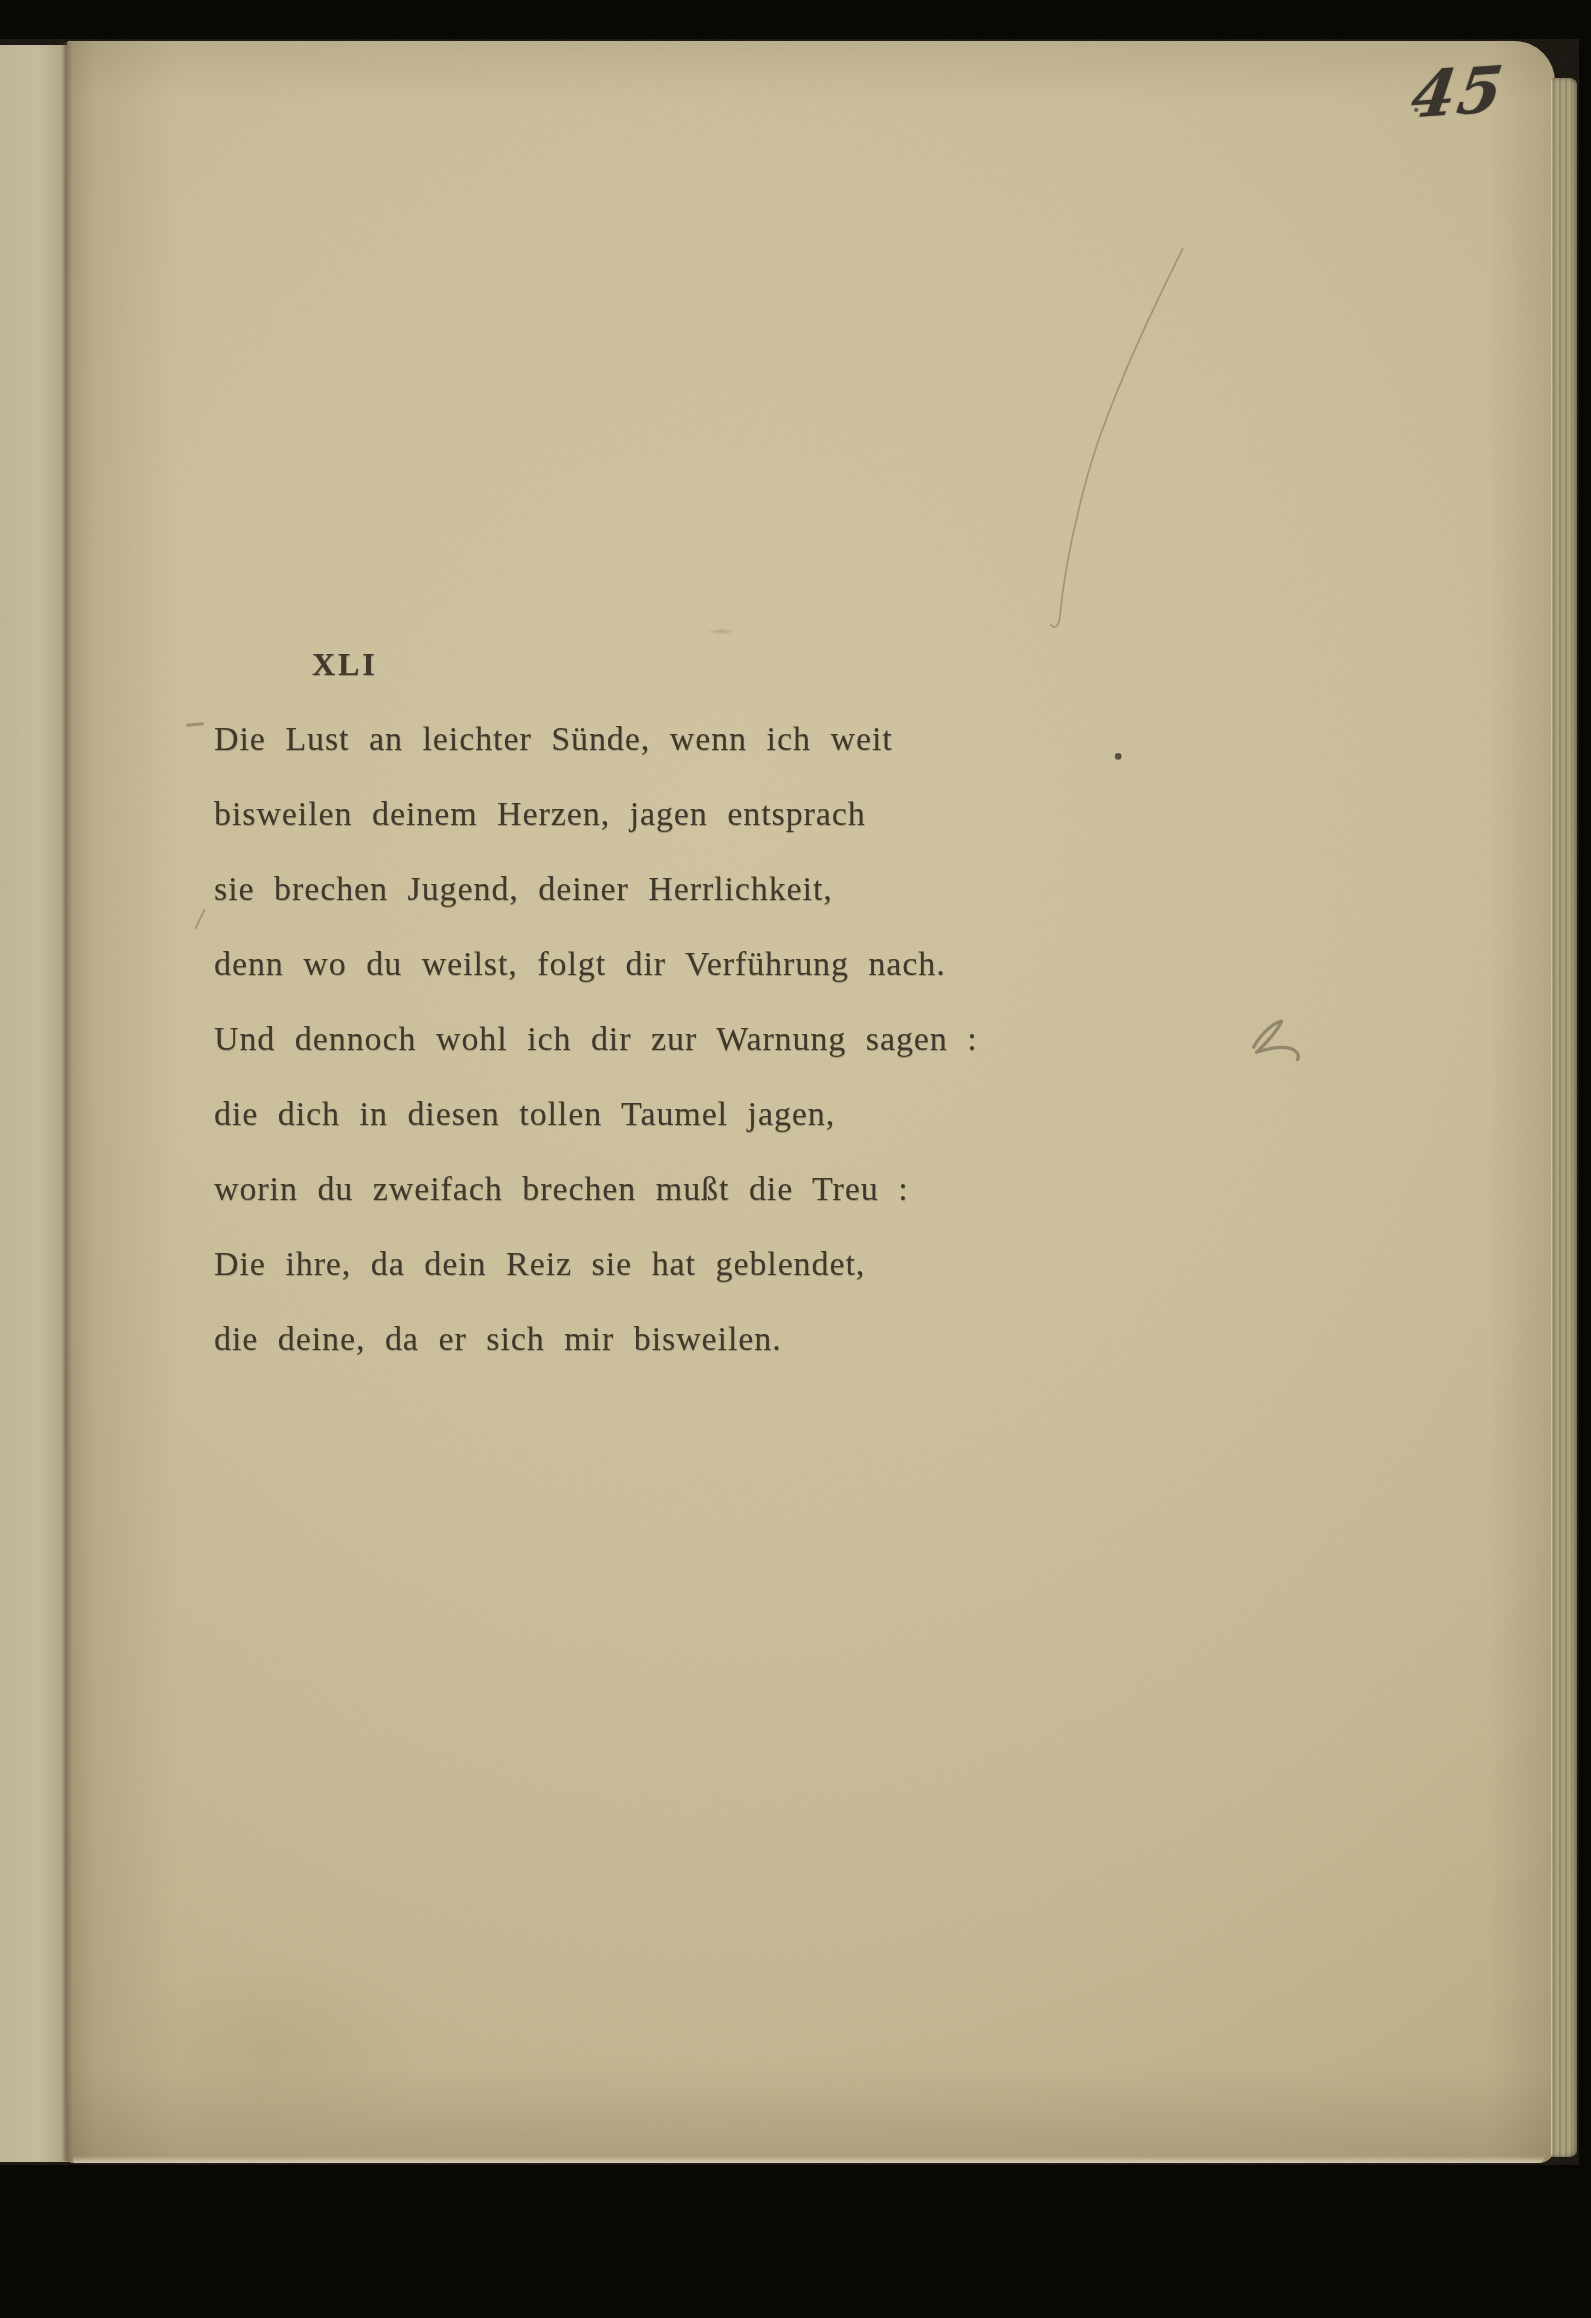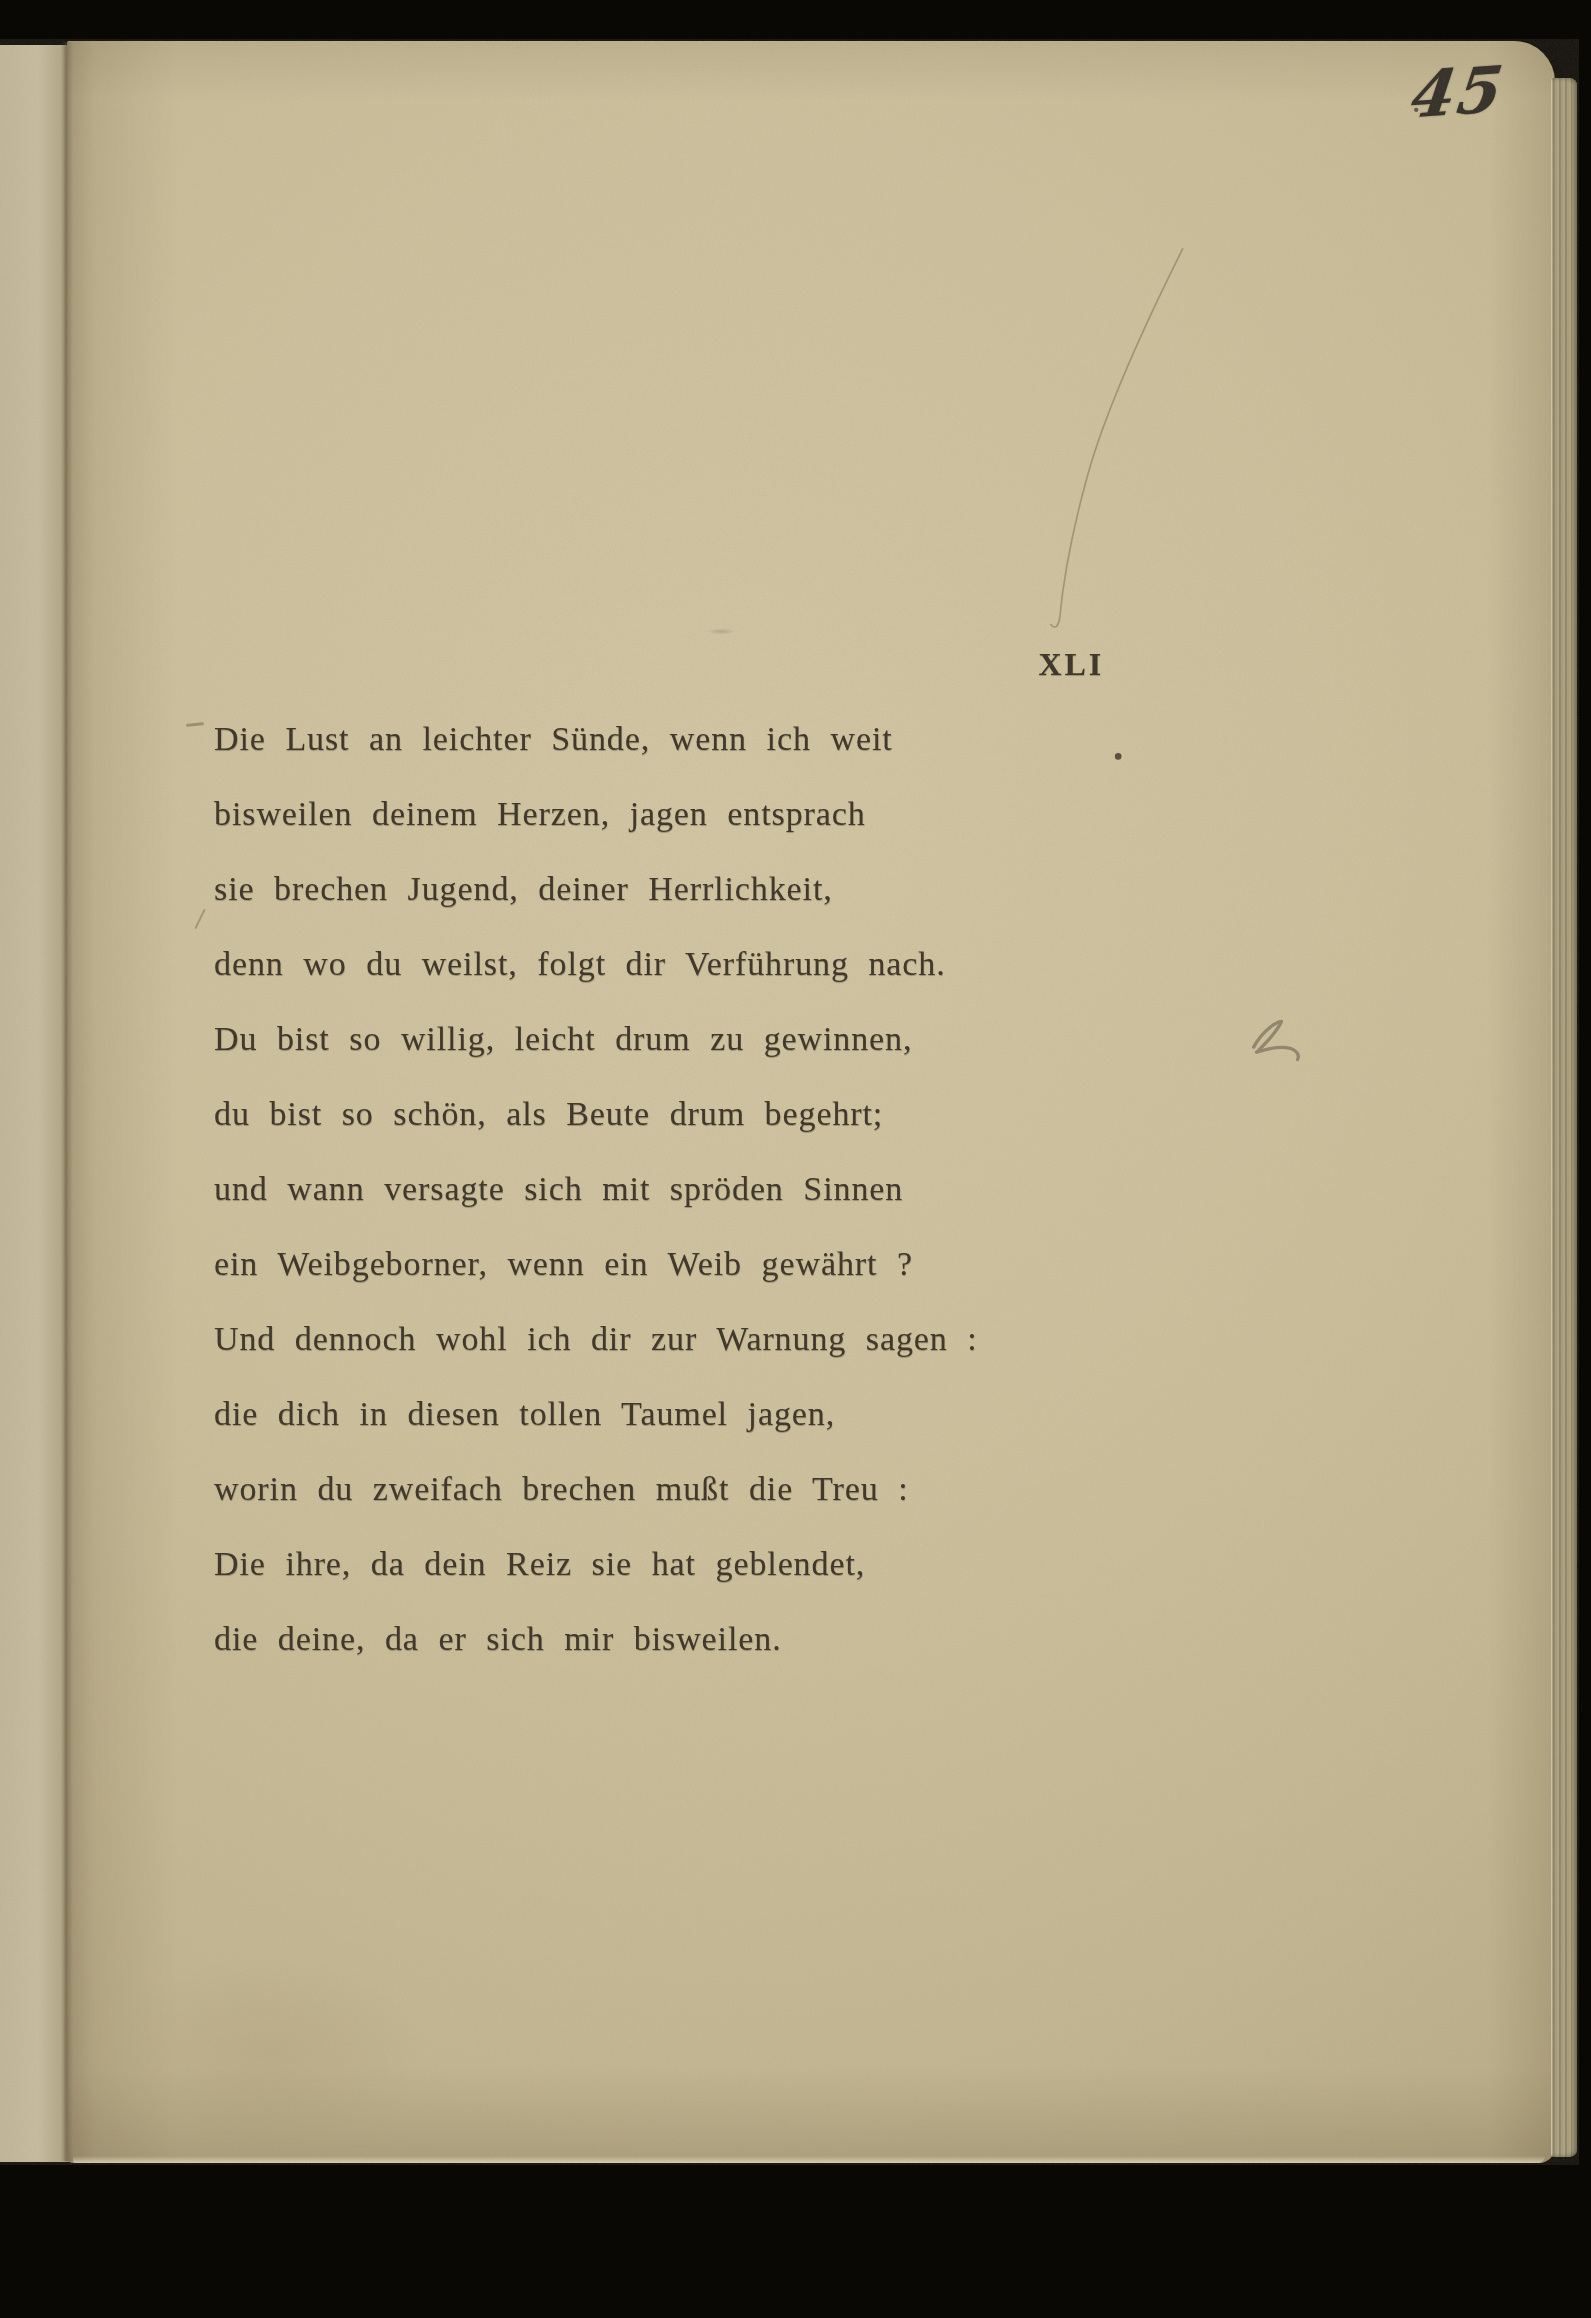--- a/index.html
+++ b/index.html
@@ -63,21 +63,21 @@
   .poem{
     position:absolute;left:214px;top:643px;width:890px;
     font-size:34px;line-height:42px;
     color:#332c21;
     letter-spacing:0.9px;word-spacing:10.2px;
     white-space:nowrap;
     text-shadow:0.4px 0.5px 0.7px rgba(52,42,26,0.35);
   }
   .poem-title{
     font-weight:bold;font-size:32px;letter-spacing:2.9px;
-    text-align:right;padding-left:98px;
+    text-align:left;padding-left:98px;
     margin-bottom:8.8px;word-spacing:normal;
   }
   .stanza + .stanza{margin-top:23.4px;}
   .line{height:42px;margin-top:33px;}
   
   .page-number{
     position:absolute;left:1412px;top:61px;
     font-family:"DejaVu Serif","Liberation Serif",serif;
     font-style:italic;font-weight:600;
     font-size:63px;line-height:1;
@@ -125,26 +125,20 @@
   <div class="poem">
     <div class="poem-title">XLI</div>
 
     <div class="stanza">
       <div class="line">Die Lust an leichter Sünde, wenn ich weit</div>
       <div class="line">bisweilen deinem Herzen, jagen entsprach</div>
       <div class="line">sie brechen Jugend, deiner Herrlichkeit,</div>
       <div class="line">denn wo du weilst, folgt dir Verführung nach.</div>
     </div>
 
-    <div class="stanza">
-      <div class="line">Du bist so willig, leicht drum zu gewinnen,</div>
-      <div class="line">du bist so schön, als Beute drum begehrt;</div>
-      <div class="line">und wann versagte sich mit spröden Sinnen</div>
-      <div class="line">ein Weibgeborner, wenn ein Weib gewährt ?</div>
-    </div>
 
     <div class="stanza">
       <div class="line">Und dennoch wohl ich dir zur Warnung sagen :</div>
       <div class="line">die dich in diesen tollen Taumel jagen,</div>
       <div class="line">worin du zweifach brechen mußt die Treu :</div>
     </div>
 
     <div class="stanza">
       <div class="line">Die ihre, da dein Reiz sie hat geblendet,</div>
       <div class="line">die deine, da er sich mir bisweilen.</div>

